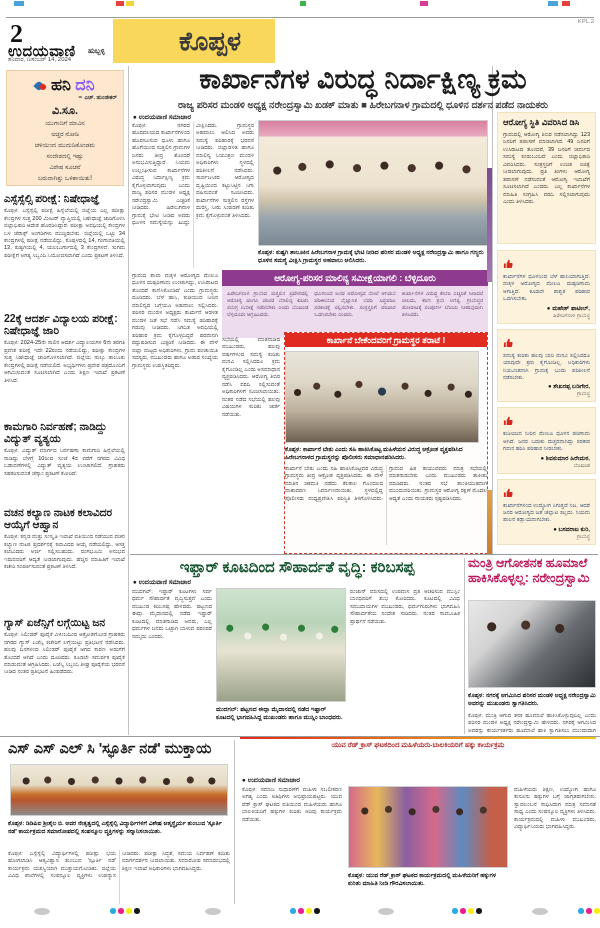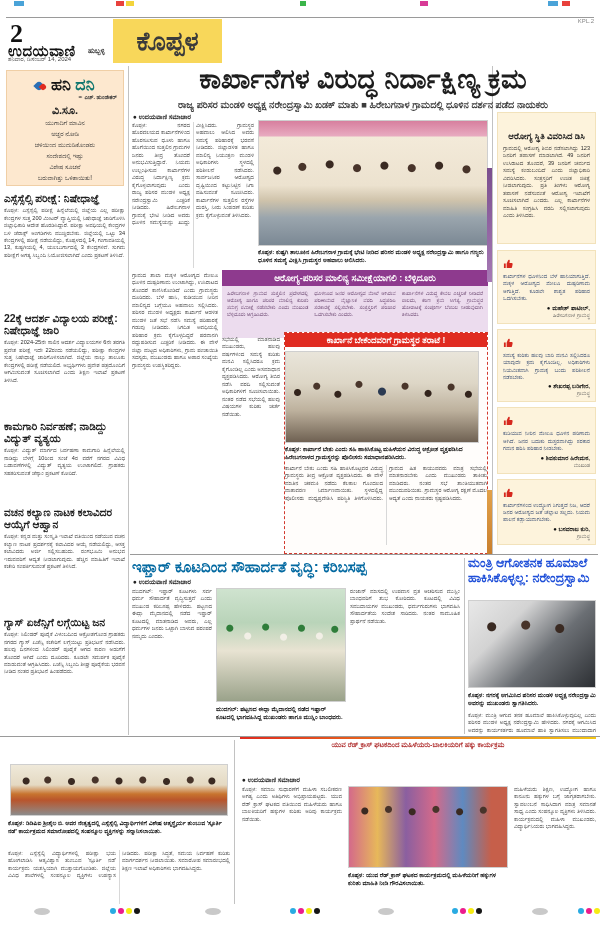--- a/index.html
+++ b/index.html
@@ -16,51 +16,51 @@
   .dateline{font-size:6px;color:#444;}
   .section-banner{background:#f8d75a;display:flex;align-items:center;justify-content:center;
                   font-size:26px;font-weight:bold;color:#3b3b3b;}
   .plate{font-size:6px;color:#888;}
 
   
   .h-lead{font-size:27px;font-weight:bold;color:#1d1d1d;text-align:center;white-space:nowrap;}
   .sub-lead{font-size:9.5px;font-weight:bold;color:#3c3c3c;text-align:center;}
   .byline{font-size:6.5px;font-weight:bold;color:#222;}
   .h-left{font-size:10.5px;font-weight:bold;color:#1d1d1d;line-height:1.15;}
-  .h-mid{font-size:15px;font-weight:bold;color:#0369a1;line-height:1.15;}
-  .h-mid2{font-size:12.5px;font-weight:bold;color:#1d4ed8;line-height:1.2;}
+  .h-mid{font-size:15px;font-weight:bold;color:#14532d;line-height:1.15;text-align:center;}
+  .h-mid2{font-size:12.5px;font-weight:bold;color:#be185d;line-height:1.2;}
   .body-txt{font-size:5.6px;line-height:1.34;text-align:justify;color:#2e2e2e;}
   .two-col{columns:2;column-gap:6px;column-rule:1px solid #d8d8d8;}
   .cap{font-size:6px;font-weight:bold;line-height:1.3;color:#101010;}
 
   
   .hani{background:#fde8cf;border:1px solid #f0cfa6;}
   .hani-title-black{font-size:16px;font-weight:bold;color:#141414;}
-  .hani-title-red{font-size:16px;font-weight:bold;color:#0f766e;}
+  .hani-title-red{font-size:16px;font-weight:bold;color:#8b5cf6;}
   .hani-author{font-size:5.5px;font-weight:bold;color:#333;text-align:right;}
   .poem-title{font-size:11px;font-weight:bold;color:#222;text-align:center;}
   .poem-line{font-size:6.3px;color:#333;text-align:center;line-height:1.75;}
   .drop{display:inline-block;width:8px;height:8px;border-radius:0 50% 50% 50%;transform:rotate(-45deg);}
   .drop-blue{background:#2b6fb5;}
   .drop-red{background:#e02b20;margin-left:-3px;width:6px;height:6px;}
 
   
   .purple-head{background:#8e3a8e;color:#fff;font-size:9px;font-weight:bold;
                display:flex;align-items:center;justify-content:center;}
   .purple-body{background:#ecdcee;}
   .purple-txt{font-size:5.3px;line-height:1.35;text-align:justify;color:#5a3360;}
 
   
   .red-panel{border:1px dashed #d23a2e;background:#fffdfb;}
   .red-head{background:#e02b20;color:#fff;font-size:8.5px;font-weight:bold;
             display:flex;align-items:center;justify-content:center;}
 
   
   .cream{background:#fdf3dc;border:1px solid #f2e2bb;}
-  .dc-title{font-size:8.5px;font-weight:bold;color:#1d1d1d;text-align:center;margin-top:14px;}
+  .dc-title{font-size:8.5px;font-weight:bold;color:#1d1d1d;}
   .quote-card{background:#fdf3dc;border:1px solid #f2e2bb;padding:4px 5px;margin-bottom:5px;}
   .quote-txt{font-size:5.5px;line-height:1.35;text-align:justify;color:#223a66;}
   .quote-name{font-size:6px;font-weight:bold;color:#111;text-align:right;margin-top:2px;}
   .quote-place{font-size:5.3px;color:#555;text-align:right;}
 
   
   .ph{position:absolute;background-size:cover;border:1px solid #cfcfcf;box-sizing:border-box;}
   .ph-dais{background:
     radial-gradient(circle at 8% 40%, #3a2a22 3.5px, transparent 4.5px),
     radial-gradient(circle at 19% 37%, #48342a 3.5px, transparent 4.5px),
@@ -145,21 +145,21 @@
   <span class="frag" style="left:300px;width:6px;background:#3bb54a;"></span>
   <span class="frag" style="left:420px;width:8px;background:#d83a96;"></span>
   <span class="frag" style="left:548px;width:10px;background:#4aa3d8;"></span>
   <span class="frag" style="left:562px;width:8px;background:#e8413c;"></span>
 
   <div class="rule-h" style="left:6px;top:17px;width:588px;"></div>
   <div class="abs pagenum" style="left:10px;top:21px;">2</div>
   <div class="abs brand" style="left:8px;top:42px;">ಉದಯವಾಣಿ</div>
   <div class="abs edition" style="left:88px;top:47px;">ಹುಬ್ಬಳ್ಳಿ</div>
   <div class="abs dateline" style="left:8px;top:56px;">ಶನಿವಾರ, ಡಿಸೆಂಬರ್ 14, 2024</div>
-  <div class="abs section-banner" style="left:113px;top:19px;width:109px;height:44px;">ಕೊಪ್ಪಳ</div>
+  <div class="abs section-banner" style="left:113px;top:19px;width:130px;height:44px;padding-left:32px;">ಕೊಪ್ಪಳ</div>
   <div class="abs plate" style="right:6px;top:18px;">KPL.2</div>
 
   <div class="rule-v" style="left:128px;top:66px;height:669px;"></div>
   <div class="rule-v" style="left:492px;top:66px;height:488px;"></div>
   <div class="rule-h" style="left:130px;top:554px;width:468px;"></div>
   <div class="rule-v" style="left:464px;top:558px;height:176px;"></div>
   <div class="rule-h" style="left:0px;top:736px;width:600px;"></div>
   <div class="rule-v" style="left:234px;top:740px;height:164px;"></div>
 
   <div class="abs hani" style="left:6px;top:70px;width:118px;height:116px;padding:5px 6px;box-sizing:border-box;">
@@ -276,20 +276,21 @@
   <div class="abs body-txt" style="left:132px;top:588px;width:80px;height:144px;overflow:hidden;">ಮುದಗಲ್: ಇಫ್ತಾರ್ ಕೂಟಗಳು ಸರ್ವ ಧರ್ಮ ಸೌಹಾರ್ದತೆ ವೃದ್ಧಿಸುತ್ತವೆ ಎಂದು ಮುಖಂಡ ಕರಿಬಸಪ್ಪ ಹೇಳಿದರು. ಪಟ್ಟಣದ ಈದ್ಗಾ ಮೈದಾನದಲ್ಲಿ ನಡೆದ ಇಫ್ತಾರ್ ಕೂಟದಲ್ಲಿ ಮಾತನಾಡಿದ ಅವರು, ಎಲ್ಲ ಧರ್ಮಗಳ ಜನರು ಒಟ್ಟಾಗಿ ಬಾಳುವ ಪರಂಪರೆ ನಮ್ಮದು ಎಂದರು.</div>
   <div class="ph ph-iftar" style="left:216px;top:588px;width:130px;height:114px;"></div>
   <div class="abs cap" style="left:216px;top:706px;width:130px;">ಮುದಗಲ್: ಪಟ್ಟಣದ ಈದ್ಗಾ ಮೈದಾನದಲ್ಲಿ ನಡೆದ ಇಫ್ತಾರ್ ಕೂಟದಲ್ಲಿ ಭಾಗವಹಿಸಿದ್ದ ಮುಖಂಡರು ಹಾಗೂ ಮುಸ್ಲಿಂ ಬಾಂಧವರು.</div>
   <div class="abs body-txt" style="left:350px;top:588px;width:110px;height:144px;overflow:hidden;">ರಂಜಾನ್ ಮಾಸದಲ್ಲಿ ಉಪವಾಸ ವ್ರತ ಆಚರಿಸುವ ಮುಸ್ಲಿಂ ಬಾಂಧವರಿಗೆ ಶುಭ ಕೋರಿದರು. ಕೂಟದಲ್ಲಿ ವಿವಿಧ ಸಮುದಾಯಗಳ ಮುಖಂಡರು, ಧರ್ಮಗುರುಗಳು ಭಾಗವಹಿಸಿ ಸೌಹಾರ್ದತೆಯ ಸಂದೇಶ ಸಾರಿದರು. ನಂತರ ಸಾಮೂಹಿಕ ಪ್ರಾರ್ಥನೆ ನಡೆಯಿತು.</div>
 
   <div class="abs h-mid2" style="left:468px;top:556px;width:128px;">ಮಂತ್ರಿ ಆಗೋತನಕ ಹೂಮಾಲೆ ಹಾಕಿಸಿಕೊಳ್ಳಲ್ಲ: ನರೇಂದ್ರಸ್ವಾಮಿ</div>
   <div class="ph ph-car" style="left:468px;top:600px;width:128px;height:88px;"></div>
   <div class="abs cap" style="left:468px;top:692px;width:128px;">ಕೊಪ್ಪಳ: ನಗರಕ್ಕೆ ಆಗಮಿಸಿದ ಪರಿಸರ ಮಂಡಳಿ ಅಧ್ಯಕ್ಷ ನರೇಂದ್ರಸ್ವಾಮಿ ಅವರನ್ನು ಮುಖಂಡರು ಸ್ವಾಗತಿಸಿದರು.</div>
   <div class="abs body-txt" style="left:468px;top:712px;width:128px;height:22px;overflow:hidden;">ಕೊಪ್ಪಳ: ಮಂತ್ರಿ ಆಗುವ ತನಕ ಹೂಮಾಲೆ ಹಾಕಿಸಿಕೊಳ್ಳುವುದಿಲ್ಲ ಎಂದು ಪರಿಸರ ಮಂಡಳಿ ಅಧ್ಯಕ್ಷ ನರೇಂದ್ರಸ್ವಾಮಿ ಹೇಳಿದರು. ನಗರಕ್ಕೆ ಆಗಮಿಸಿದ ಅವರನ್ನು ಕಾರ್ಯಕರ್ತರು ಹೂಮಾಲೆ ಹಾಕಿ ಸ್ವಾಗತಿಸಲು ಮುಂದಾದಾಗ ನಯವಾಗಿ ನಿರಾಕರಿಸಿದರು. ಜನರ ಸೇವೆಯೇ ನಿಜವಾದ ಸನ್ಮಾನ ಎಂದು ನುಡಿದರು.</div>
 
+  <div class="abs h-sslc" style="left:8px;top:740px;width:222px;">ಎಸ್ ಎಸ್ ಎಲ್ ಸಿ 'ಸ್ಫೂರ್ತಿ ನಡೆ' ಮುಕ್ತಾಯ</div>
   <div class="ph ph-group" style="left:10px;top:764px;width:218px;height:52px;"></div>
   <div class="abs cap" style="left:8px;top:820px;width:222px;">ಕೊಪ್ಪಳ: ಡಿಡಿಪಿಐ ಶ್ರೀಶೈಲ ಬಿ. ಅವರ ನೇತೃತ್ವದಲ್ಲಿ ಎಸ್ಸೆಸ್ಸೆಲ್ಸಿ ವಿದ್ಯಾರ್ಥಿಗಳಿಗೆ ವಿಶೇಷ ಆತ್ಮಸ್ಥೈರ್ಯ ತುಂಬುವ 'ಸ್ಫೂರ್ತಿ ನಡೆ' ಕಾರ್ಯಕ್ರಮದ ಸಮಾರೋಪದಲ್ಲಿ ಸಂಪನ್ಮೂಲ ವ್ಯಕ್ತಿಗಳನ್ನು ಸನ್ಮಾನಿಸಲಾಯಿತು.</div>
   <div class="abs body-txt two-col" style="left:8px;top:850px;width:222px;height:54px;overflow:hidden;">ಕೊಪ್ಪಳ: ಎಸ್ಸೆಸ್ಸೆಲ್ಸಿ ವಿದ್ಯಾರ್ಥಿಗಳಲ್ಲಿ ಪರೀಕ್ಷಾ ಭಯ ಹೋಗಲಾಡಿಸಿ ಆತ್ಮವಿಶ್ವಾಸ ತುಂಬುವ 'ಸ್ಫೂರ್ತಿ ನಡೆ' ಕಾರ್ಯಕ್ರಮ ಯಶಸ್ವಿಯಾಗಿ ಮುಕ್ತಾಯಗೊಂಡಿತು. ಜಿಲ್ಲೆಯ ವಿವಿಧ ಶಾಲೆಗಳಲ್ಲಿ ಸಂಪನ್ಮೂಲ ವ್ಯಕ್ತಿಗಳು ಉಪನ್ಯಾಸ ನೀಡಿದರು. ಪರೀಕ್ಷಾ ಸಿದ್ಧತೆ, ಸಮಯ ನಿರ್ವಹಣೆ ಕುರಿತು ಮಾರ್ಗದರ್ಶನ ನೀಡಲಾಯಿತು. ಸಮಾರೋಪ ಸಮಾರಂಭದಲ್ಲಿ ಶಿಕ್ಷಣ ಇಲಾಖೆ ಅಧಿಕಾರಿಗಳು ಭಾಗವಹಿಸಿದ್ದರು.</div>
 
   <div class="abs kick-bar" style="left:240px;top:737px;width:356px;"></div>
   <div class="abs kicker" style="left:240px;top:741px;width:356px;">ಯುವ ರೆಡ್ ಕ್ರಾಸ್ ಘಟಕದಿಂದ ಮಹಿಳೆಯರು-ಬಾಲಕಿಯರಿಗೆ ಹಕ್ಕು ಕಾರ್ಯಕ್ರಮ</div>
   <div class="abs byline" style="left:242px;top:776px;">● ಉದಯವಾಣಿ ಸಮಾಚಾರ</div>
   <div class="abs body-txt" style="left:242px;top:786px;width:100px;height:118px;overflow:hidden;">ಕೊಪ್ಪಳ: ಸಮಾಜ ಸುಧಾರಣೆಗೆ ಮಹಿಳಾ ಸಬಲೀಕರಣ ಅಗತ್ಯ ಎಂದು ಅತಿಥಿಗಳು ಅಭಿಪ್ರಾಯಪಟ್ಟರು. ಯುವ ರೆಡ್ ಕ್ರಾಸ್ ಘಟಕದ ವತಿಯಿಂದ ಮಹಿಳೆಯರು ಹಾಗೂ ಬಾಲಕಿಯರಿಗೆ ಹಕ್ಕುಗಳ ಕುರಿತು ಅರಿವು ಕಾರ್ಯಕ್ರಮ ನಡೆಯಿತು.</div>
   <div class="ph ph-women" style="left:348px;top:786px;width:160px;height:82px;"></div>
   <div class="abs cap" style="left:348px;top:872px;width:160px;">ಕೊಪ್ಪಳ: ಯುವ ರೆಡ್ ಕ್ರಾಸ್ ಘಟಕದ ಕಾರ್ಯಕ್ರಮದಲ್ಲಿ ಮಹಿಳೆಯರಿಗೆ ಹಕ್ಕುಗಳ ಕುರಿತು ಮಾಹಿತಿ ನೀಡಿ ಗೌರವಿಸಲಾಯಿತು.</div>

